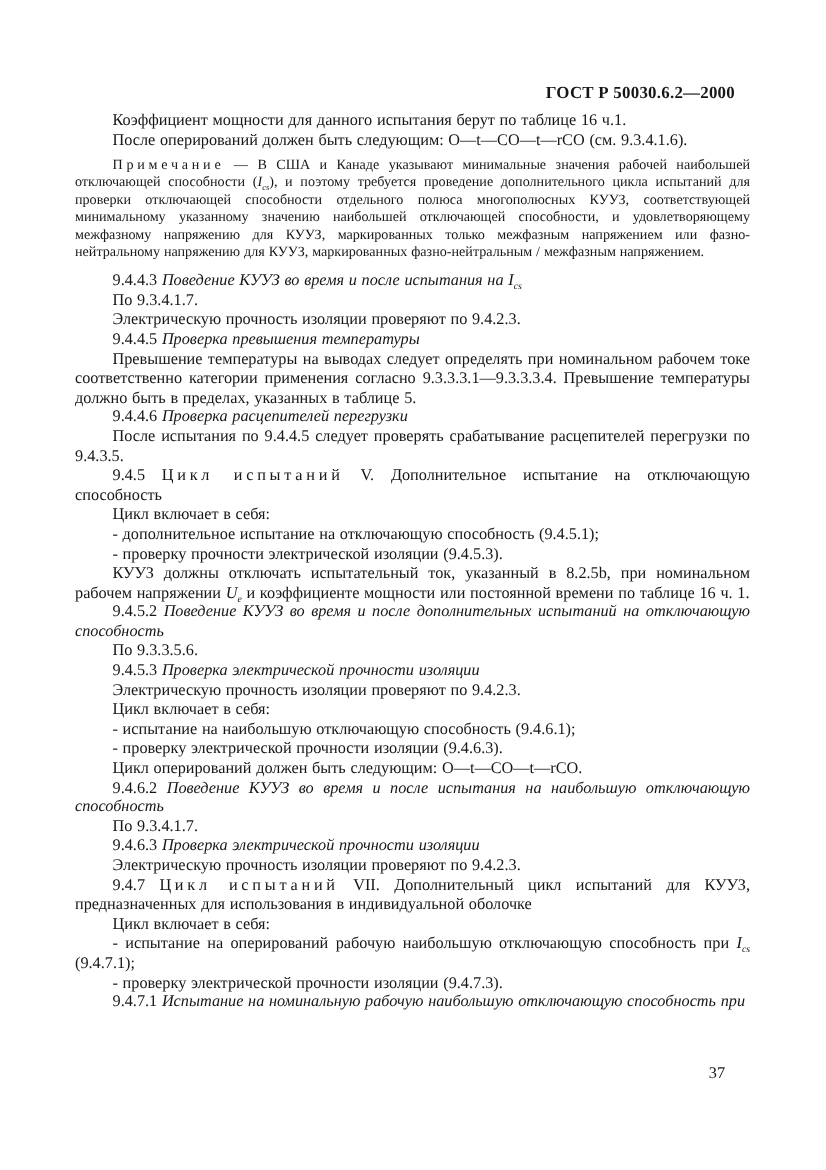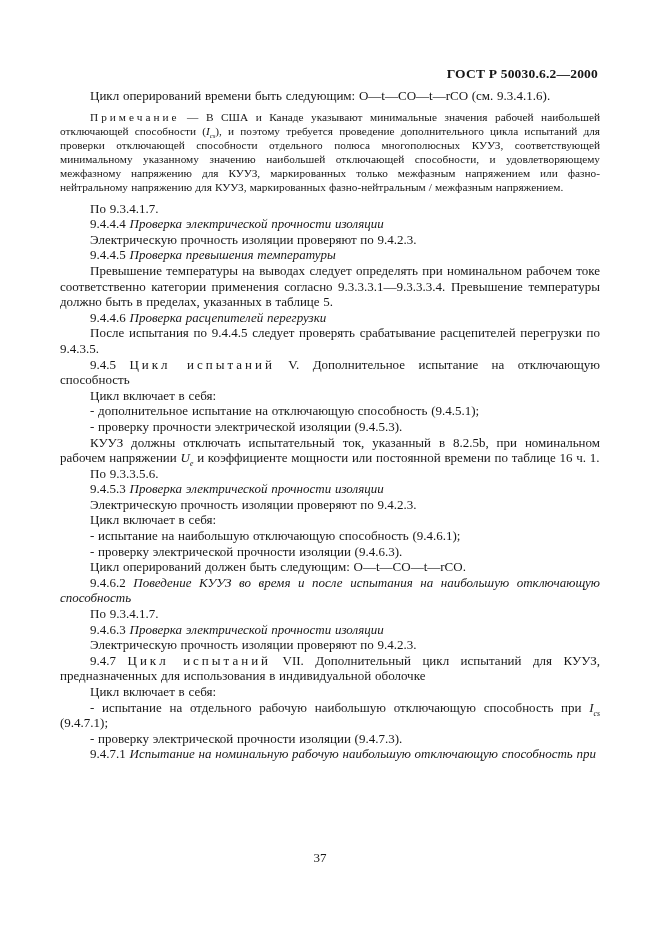--- a/index.html
+++ b/index.html
@@ -4,21 +4,21 @@
 <style>
   html, body { margin: 0; padding: 0; background: #ffffff; }
   body {
     width: 661px; height: 936px;
     font-family: "Liberation Serif", "DejaVu Serif", serif;
     color: #161616;
     -webkit-text-size-adjust: none;
   }
   .page { position: relative; width: 661px; height: 936px; overflow: hidden; background: #ffffff; }
   .doc-header {
-    position: absolute; top: 66px; left: 58px; width: 540px;
+    position: absolute; top: 66px; left: 48px; width: 540px;
     text-align: right; font-weight: bold; font-size: 13.5px; letter-spacing: 0.2px;
   }
   .doc-body {
     position: absolute; top: 88px; left: 60px; width: 540px;
   }
   .doc-body p {
     margin: 0;
     font-size: 13px;
     line-height: 15.6px;
     text-align: justify;
@@ -30,56 +30,58 @@
     line-height: 14px;
     margin: 6px 0 7px 0;
     word-spacing: 0.3px;
   }
   .i { font-style: italic; }
   .ls { letter-spacing: 3px; }
   sub { font-size: 0.6em; line-height: 0; }
   sub.i { font-style: italic; }
   .page-number {
     position: absolute; top: 850px; left: 60px; width: 520px;
-    text-align: center; font-size: 13px;
+    text-align: right; font-size: 13px;
   }
 </style>
 </head>
 <body>
 
 <div class="page">
   <div class="doc-header">ГОСТ Р 50030.6.2—2000</div>
 
   <main class="doc-body">
-      <p class="p"><span>Цикл оперирований времени быть следующим: O—t—CO—t—rCO (см. 9.3.4.1.6).</span></p>
+      <p class="p"><span>Коэффициент мощности для данного испытания берут по таблице 16 ч.1.</span></p>
+      <p class="p"><span>После оперирований должен быть следующим: O—t—CO—t—rCO (см. 9.3.4.1.6).</span></p>
       <p class="note"><span class="ls">Примечание</span><span> — В США и Канаде указывают минимальные значения рабочей наибольшей отключающей способности (</span><span class="i">I</span><sub class="i">cs</sub><span>), и поэтому требуется проведение дополнительного цикла испытаний для проверки отключающей способности отдельного полюса многополюсных КУУЗ, соответствующей минимальному указанному значению наибольшей отключающей способности, и удовлетворяющему межфазному напряжению для КУУЗ, маркированных только межфазным напряжением или фазно-нейтральному напряжению для КУУЗ, маркированных фазно-нейтральным / межфазным напряжением.</span></p>
+      <p class="p"><span>9.4.4.3 </span><span class="i">Поведение КУУЗ во время и после испытания на </span><span class="i">I</span><sub class="i">cs</sub></p>
       <p class="p"><span>По 9.3.4.1.7.</span></p>
-      <p class="p"><span>9.4.4.4 </span><span class="i">Проверка электрической прочности изоляции</span></p>
       <p class="p"><span>Электрическую прочность изоляции проверяют по 9.4.2.3.</span></p>
       <p class="p"><span>9.4.4.5 </span><span class="i">Проверка превышения температуры</span></p>
       <p class="p"><span>Превышение температуры на выводах следует определять при номинальном рабочем токе соответственно категории применения согласно 9.3.3.3.1—9.3.3.3.4. Превышение температуры должно быть в пределах, указанных в таблице 5.</span></p>
       <p class="p"><span>9.4.4.6 </span><span class="i">Проверка расцепителей перегрузки</span></p>
       <p class="p"><span>После испытания по 9.4.4.5 следует проверять срабатывание расцепителей перегрузки по 9.4.3.5.</span></p>
       <p class="p"><span>9.4.5 </span><span class="ls">Цикл испытаний</span><span> V. Дополнительное испытание на отключающую способность</span></p>
       <p class="p"><span>Цикл включает в себя:</span></p>
       <p class="p"><span>- дополнительное испытание на отключающую способность (9.4.5.1);</span></p>
       <p class="p"><span>- проверку прочности электрической изоляции (9.4.5.3).</span></p>
       <p class="p"><span>КУУЗ должны отключать испытательный ток, указанный в 8.2.5b, при номинальном рабочем напряжении </span><span class="i">U</span><sub class="i">e</sub><span> и коэффициенте мощности или постоянной времени по таблице 16 ч. 1.</span></p>
+      <p class="p"><span>9.4.5.2 </span><span class="i">Поведение КУУЗ во время и после дополнительных испытаний на отключающую способность</span></p>
       <p class="p"><span>По 9.3.3.5.6.</span></p>
       <p class="p"><span>9.4.5.3 </span><span class="i">Проверка электрической прочности изоляции</span></p>
       <p class="p"><span>Электрическую прочность изоляции проверяют по 9.4.2.3.</span></p>
       <p class="p"><span>Цикл включает в себя:</span></p>
       <p class="p"><span>- испытание на наибольшую отключающую способность (9.4.6.1);</span></p>
       <p class="p"><span>- проверку электрической прочности изоляции (9.4.6.3).</span></p>
       <p class="p"><span>Цикл оперирований должен быть следующим: O—t—CO—t—rCO.</span></p>
       <p class="p"><span>9.4.6.2 </span><span class="i">Поведение КУУЗ во время и после испытания на наибольшую отключающую способность</span></p>
       <p class="p"><span>По 9.3.4.1.7.</span></p>
       <p class="p"><span>9.4.6.3 </span><span class="i">Проверка электрической прочности изоляции</span></p>
       <p class="p"><span>Электрическую прочность изоляции проверяют по 9.4.2.3.</span></p>
       <p class="p"><span>9.4.7 </span><span class="ls">Цикл испытаний</span><span> VII. Дополнительный цикл испытаний для КУУЗ, предназначенных для использования в индивидуальной оболочке</span></p>
       <p class="p"><span>Цикл включает в себя:</span></p>
-      <p class="p"><span>- испытание на отдельного рабочую наибольшую отключающую способность при </span><span class="i">I</span><sub class="i">cs</sub><span> (9.4.7.1);</span></p>
+      <p class="p"><span>- испытание на оперирований рабочую наибольшую отключающую способность при </span><span class="i">I</span><sub class="i">cs</sub><span> (9.4.7.1);</span></p>
       <p class="p"><span>- проверку электрической прочности изоляции (9.4.7.3).</span></p>
       <p class="p"><span>9.4.7.1 </span><span class="i">Испытание на номинальную рабочую наибольшую отключающую способность при </span></p>
     </main>
 
   <div class="page-number">37</div>
 </div>
 
 </body></html>

